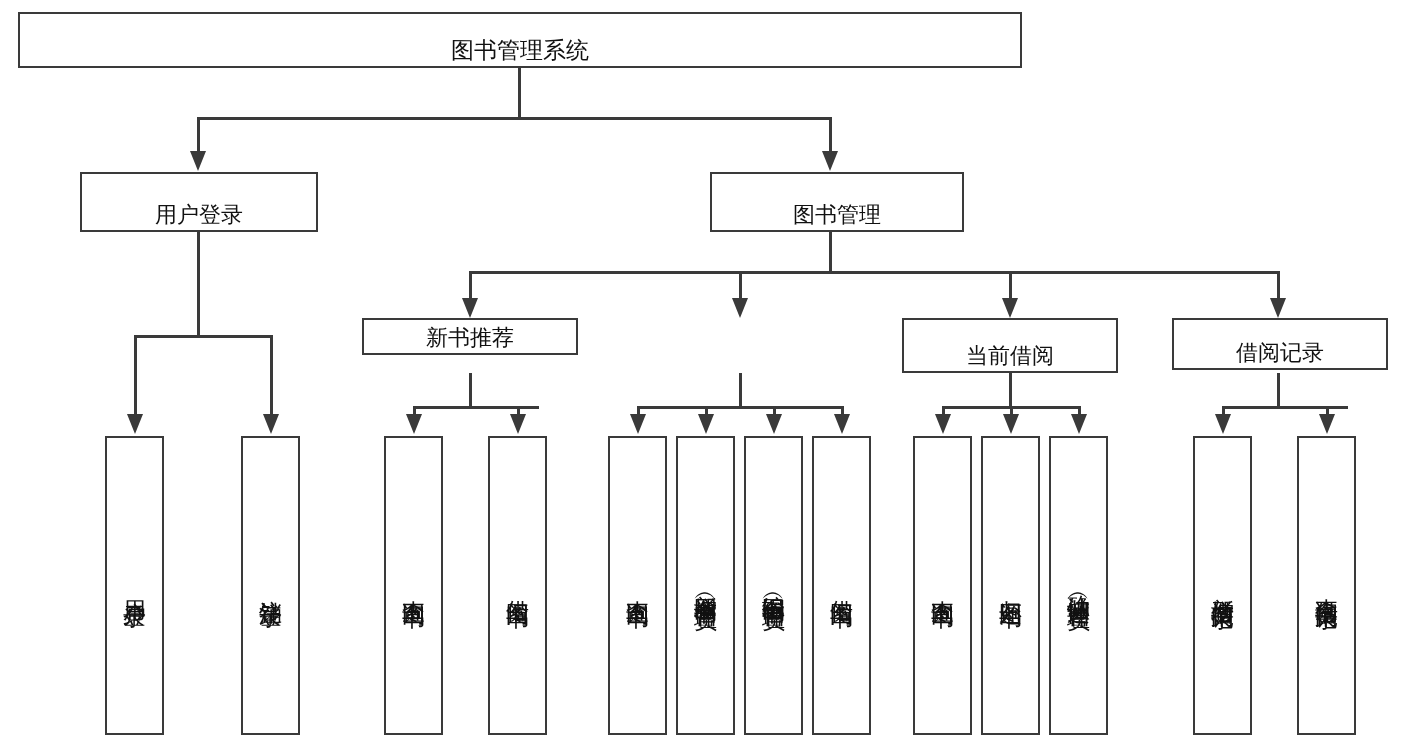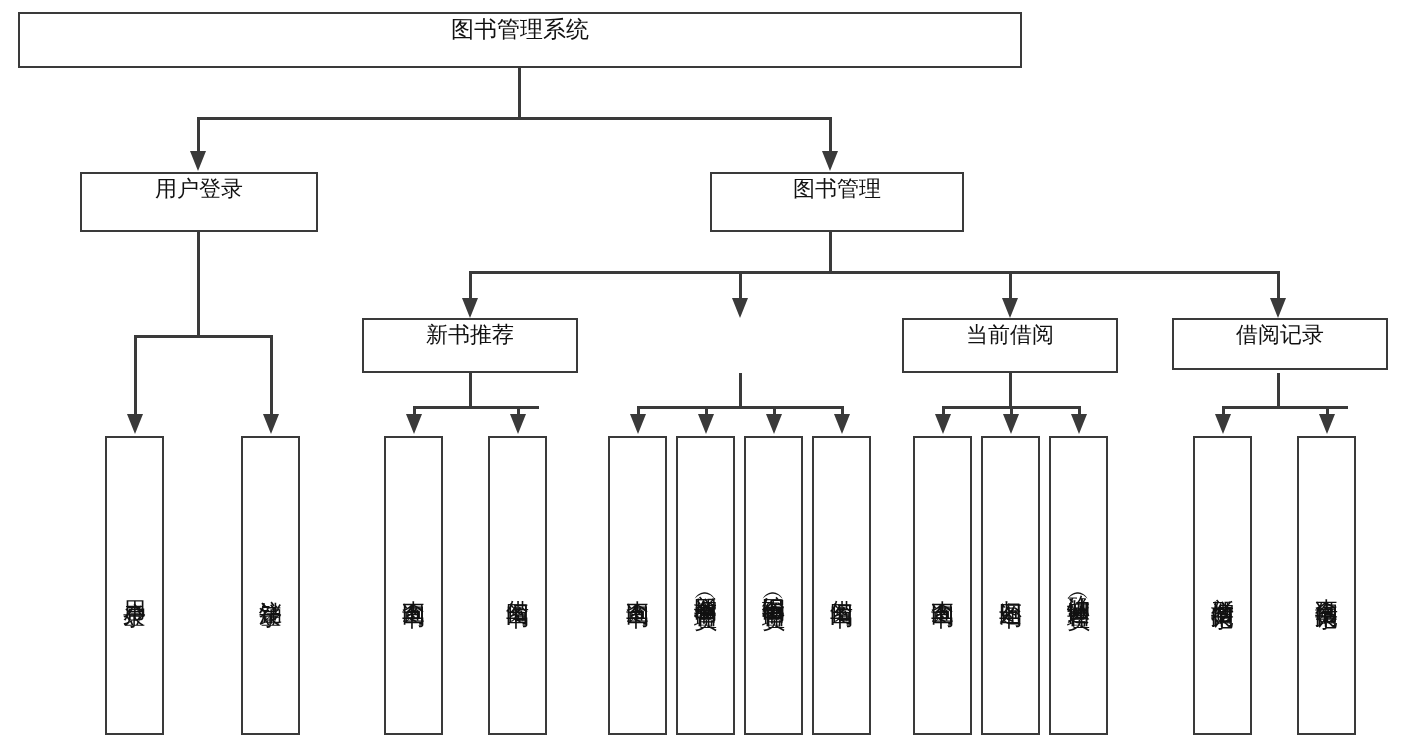--- a/index.html
+++ b/index.html
@@ -19,21 +19,21 @@
     overflow: hidden;
   }
   
   .node {
     position: absolute;
     box-sizing: border-box;
     border: 2.5px solid #3a3a3a;
     background: #ffffff;
     color: #111111;
     display: flex;
-    align-items: flex-start;
+    align-items: flex-end;
     justify-content: center;
     text-align: center;
     z-index: 3;
   }
   .node.root {
     font-size: 23px;
   }
   .node.lvl2 {
     font-size: 22px;
   }
@@ -122,21 +122,21 @@
   <div class="hline" style="left:469px; top:271px; width:809px;"></div>
   <div class="vline" style="left:469px; top:271px; height:31px;"></div>
   <div class="arrow" style="left:462px; top:298px;"></div>
   <div class="vline" style="left:739px; top:271px; height:31px;"></div>
   <div class="arrow" style="left:732px; top:298px;"></div>
   <div class="vline" style="left:1009px; top:271px; height:31px;"></div>
   <div class="arrow" style="left:1002px; top:298px;"></div>
   <div class="vline" style="left:1277px; top:271px; height:31px;"></div>
   <div class="arrow" style="left:1270px; top:298px;"></div>
 
-  <div class="node lvl3" style="left:362px; top:318px; width:216px; height:55px;">
+  <div class="node lvl3" style="left:362px; top:318px; width:216px; height:37px;">
     <span class="label">新书推荐</span>
   </div>
   <div class="node lvl3" style="left:902px; top:318px; width:216px; height:55px;">
     <span class="label">当前借阅</span>
   </div>
   <div class="node lvl3" style="left:1172px; top:318px; width:216px; height:52px;">
     <span class="label">借阅记录</span>
   </div>
 
   <div class="vline" style="left:469px; top:373px; height:33px;"></div>

